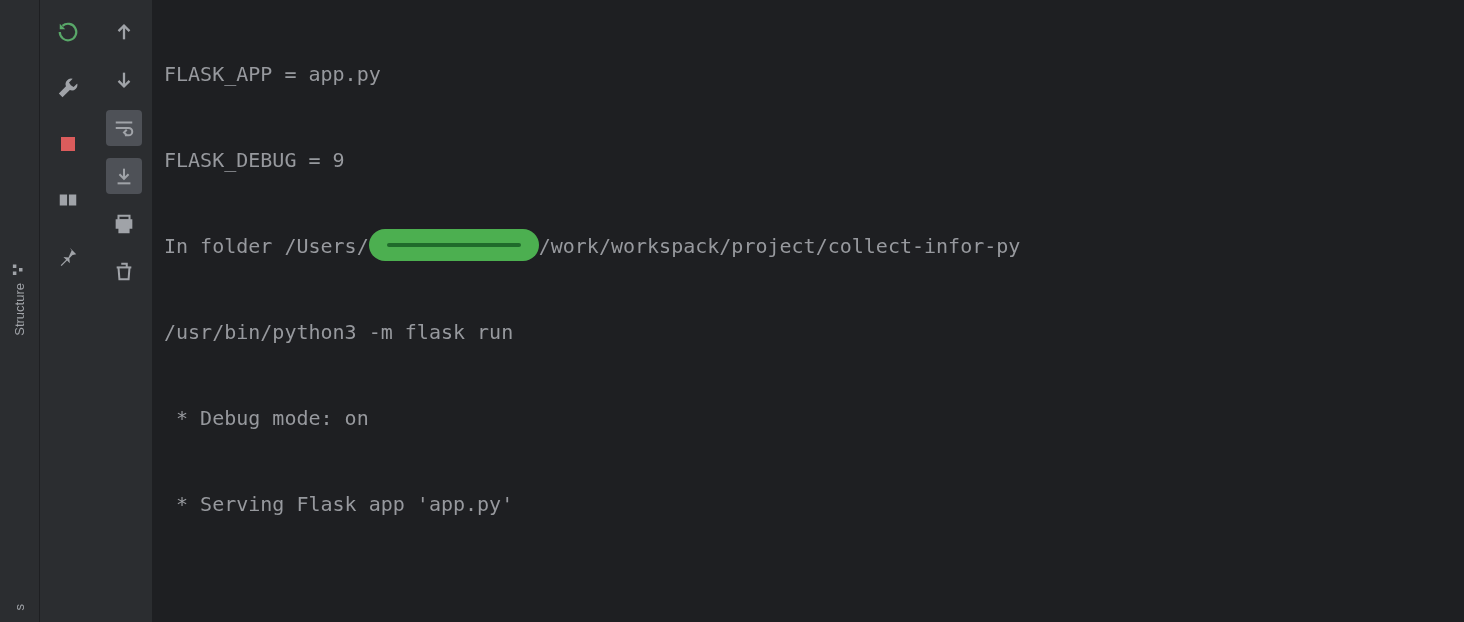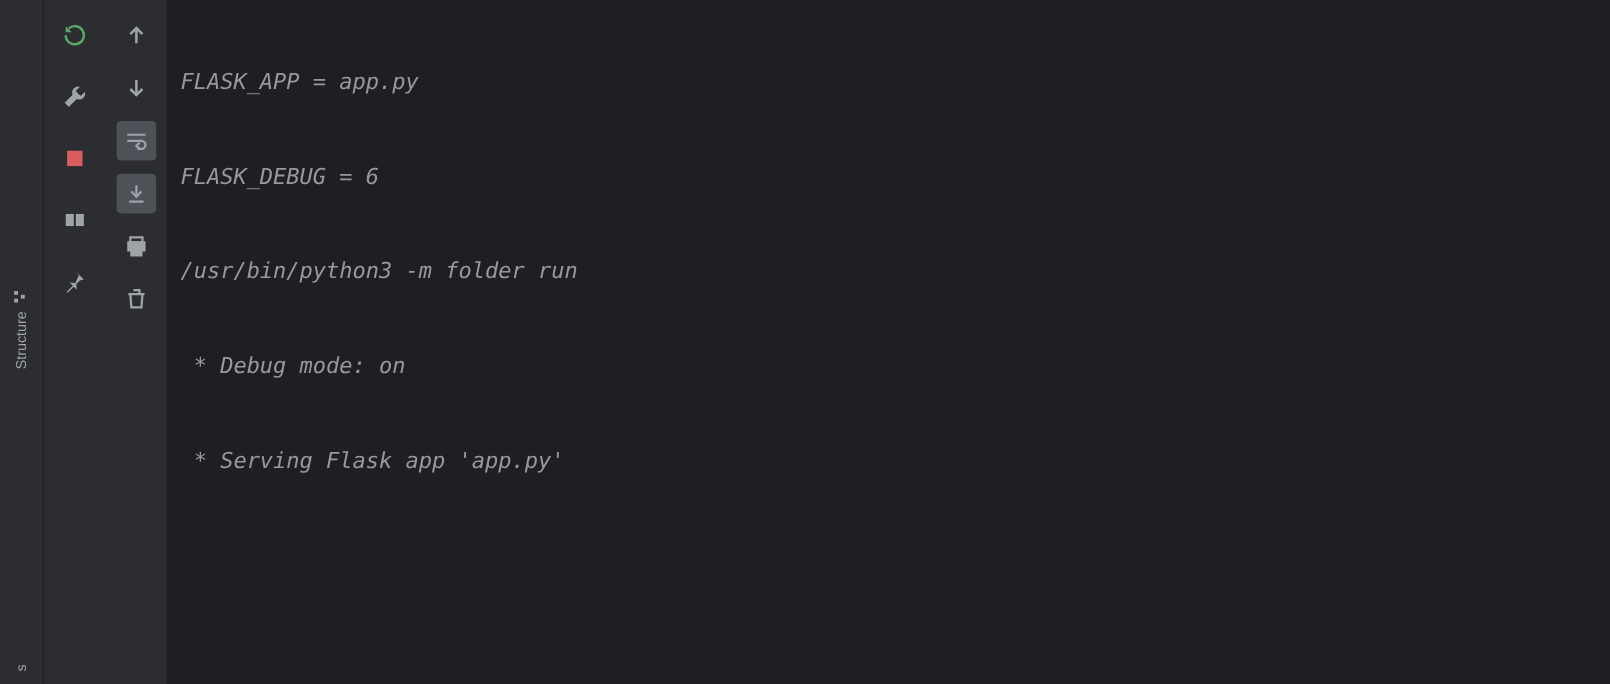--- a/index.html
+++ b/index.html
@@ -73,21 +73,21 @@
   .console {
     flex: 1;
     background: #1e1f22;
     padding: 10px 12px;
     line-height: 43px;
     white-space: pre;
     font-family: 'Menlo','Monaco','Consolas',monospace;
     overflow: hidden;
   }
   .console .line { display: block; }
-  .gray { color: #97999e; font-style: italic; }
+  .gray { color: #97999e; }
   .redact {
     display: inline-block;
     background: #4caf50;
     border-radius: 18px;
     width: 170px;
     height: 32px;
     vertical-align: middle;
     position: relative;
     top: -3px;
   }
@@ -184,22 +184,23 @@
     <svg viewBox="0 0 24 24" fill="none" stroke="currentColor" stroke-width="2.2">
         <path d="M4 7h16"></path>
         <path d="M9 3h6v4"></path>
         <path d="M6 7l1 13h10l1-13"></path>
       </svg>
   </div>
 </div>
 
 <div class="console">
 <span class="line gray">FLASK_APP = app.py</span>
-<span class="line gray">FLASK_DEBUG = 6</span>
-<span class="line gray">/usr/bin/python3 -m folder run</span>
+<span class="line gray">FLASK_DEBUG = 9</span>
+<span class="line gray"><span>In folder /Users/</span><span class="redact"></span><span>/work/workspack/project/collect-infor-py</span></span>
+<span class="line gray">/usr/bin/python3 -m flask run</span>
 <span class="line gray"> * Debug mode: on</span>
 <span class="line gray"> * Serving Flask app 'app.py'</span>
 
 
 
 
 
 
 </div>
 

